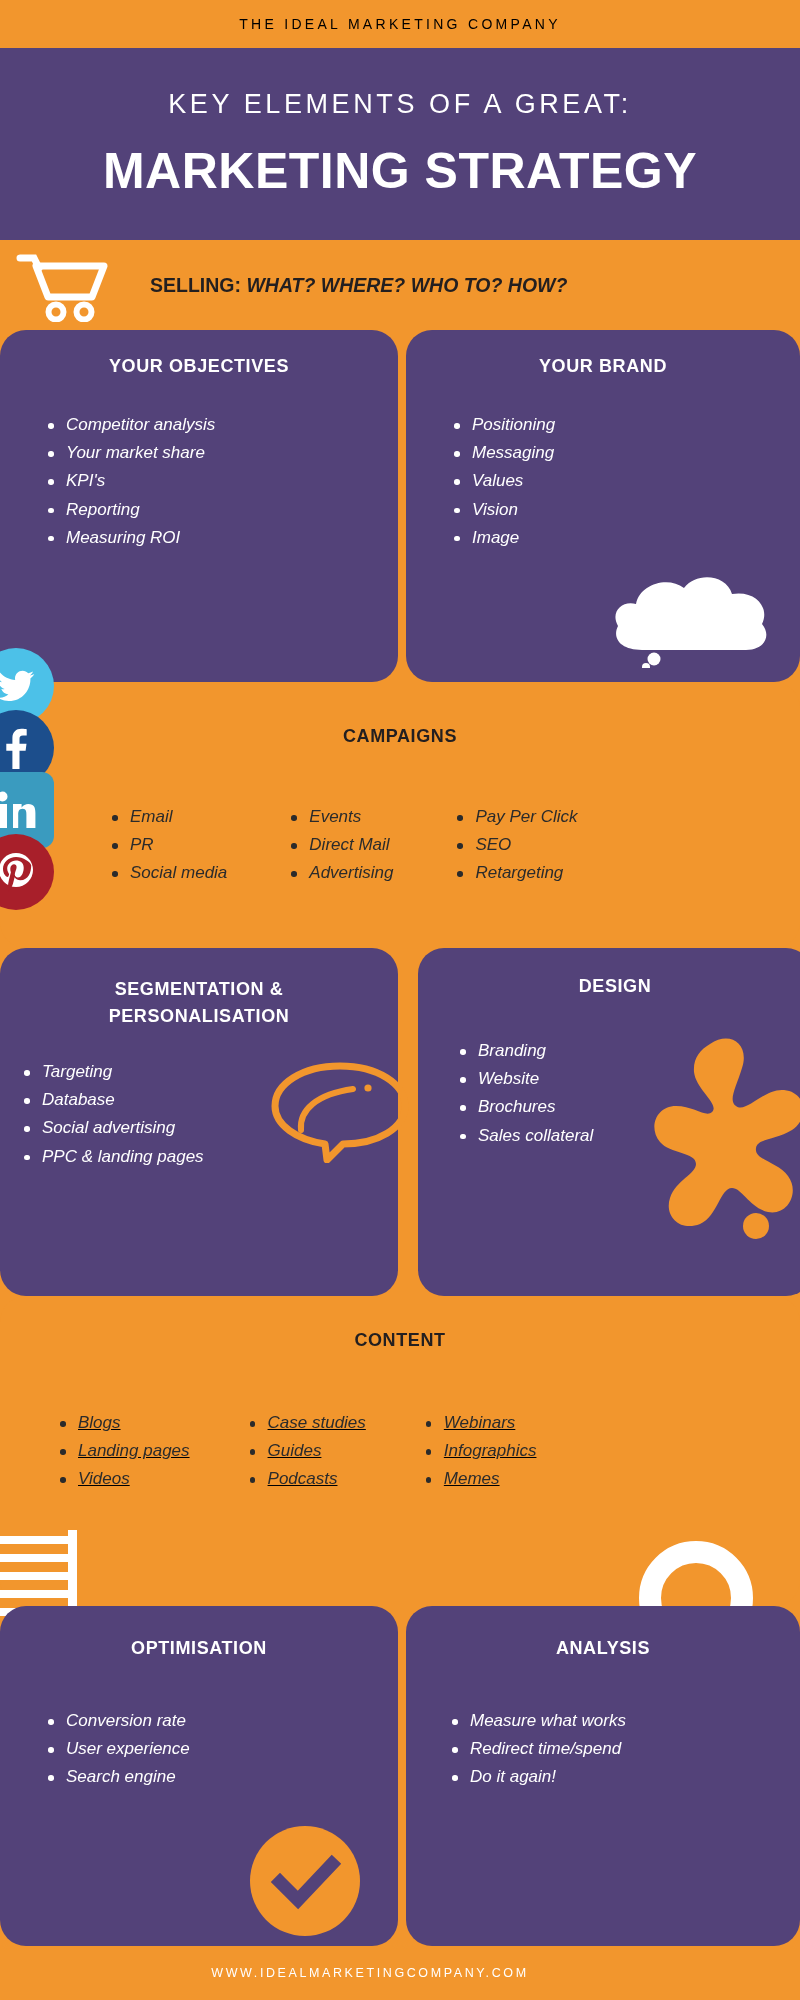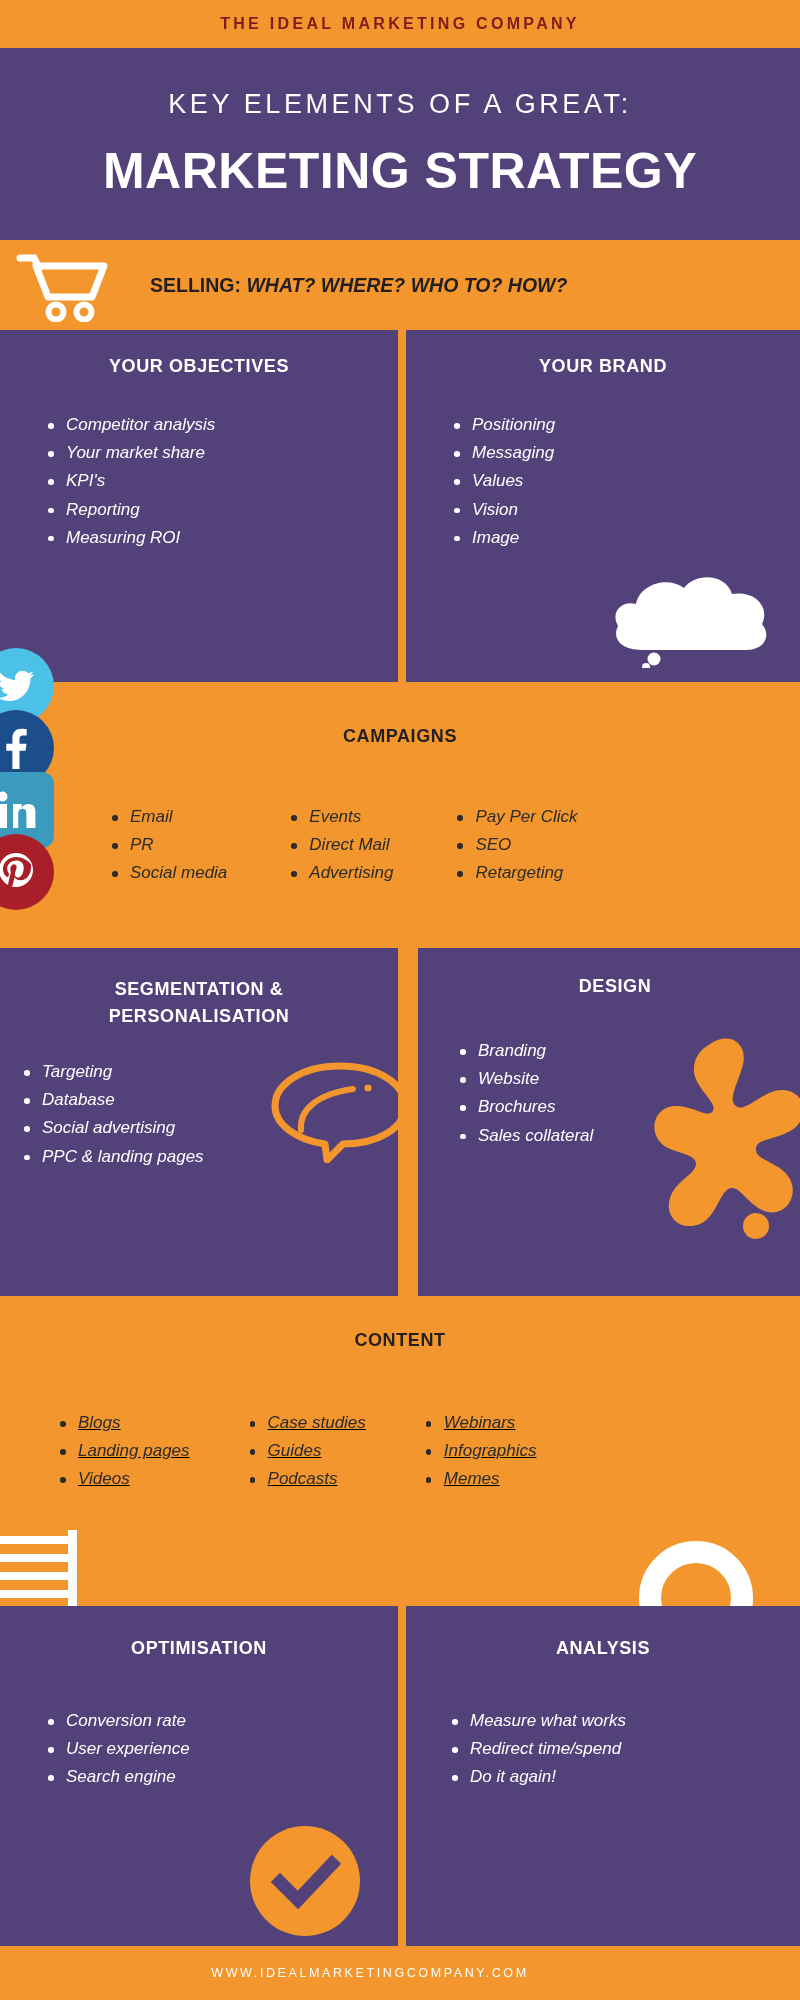--- a/index.html
+++ b/index.html
@@ -12,21 +12,21 @@
     position:relative;width:800px;height:2000px;
     background:#f2962d;overflow:hidden;
   }
 
   
   .brandbar{
     position:absolute;left:0;top:0;width:800px;height:48px;
     background:#f2962d;display:flex;align-items:center;justify-content:center;
   }
   .brandbar span{
-    color:#7f1d1d;font-size:16px;font-weight:700;letter-spacing:3.3px;
+    color:#000000;font-size:14px;font-weight:400;letter-spacing:3.3px;
   }
   .titleblock{
     position:absolute;left:0;top:48px;width:800px;height:192px;
     background:#534279;display:flex;flex-direction:column;
     align-items:center;justify-content:center;gap:6px;
   }
   .title-sub{
     color:#ffffff;font-size:27px;font-weight:400;letter-spacing:3.6px;
     margin-bottom:16px;
   }
@@ -44,21 +44,21 @@
   }
   .selling-text{
     position:absolute;left:150px;top:0;height:90px;
     display:flex;align-items:center;
     font-size:19.5px;color:#231f20;
   }
   .selling-text b{font-weight:bold;}
   .selling-text i{font-style:italic;font-weight:bold;}
 
   
-  .panel{position:absolute;}
+  .panel{position:absolute;border-radius:26px;}
   .p-purple{background:#534279;}
   .p-orange{background:#f2962d;}
 
   .panel-title{
     text-align:center;font-weight:bold;letter-spacing:0.6px;
   }
   .title-white{color:#ffffff;font-size:18px;}
   .title-dark{color:#231f20;font-size:18px;}
 
   ul.bullets{list-style:none;margin-top:28px;}

